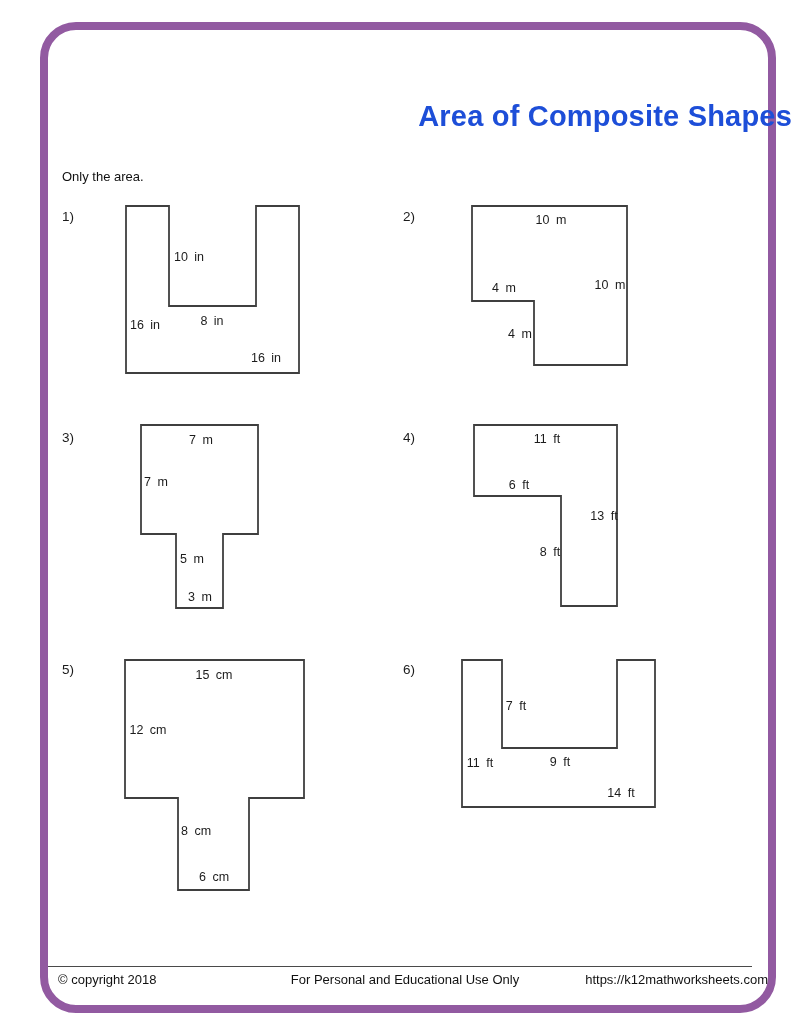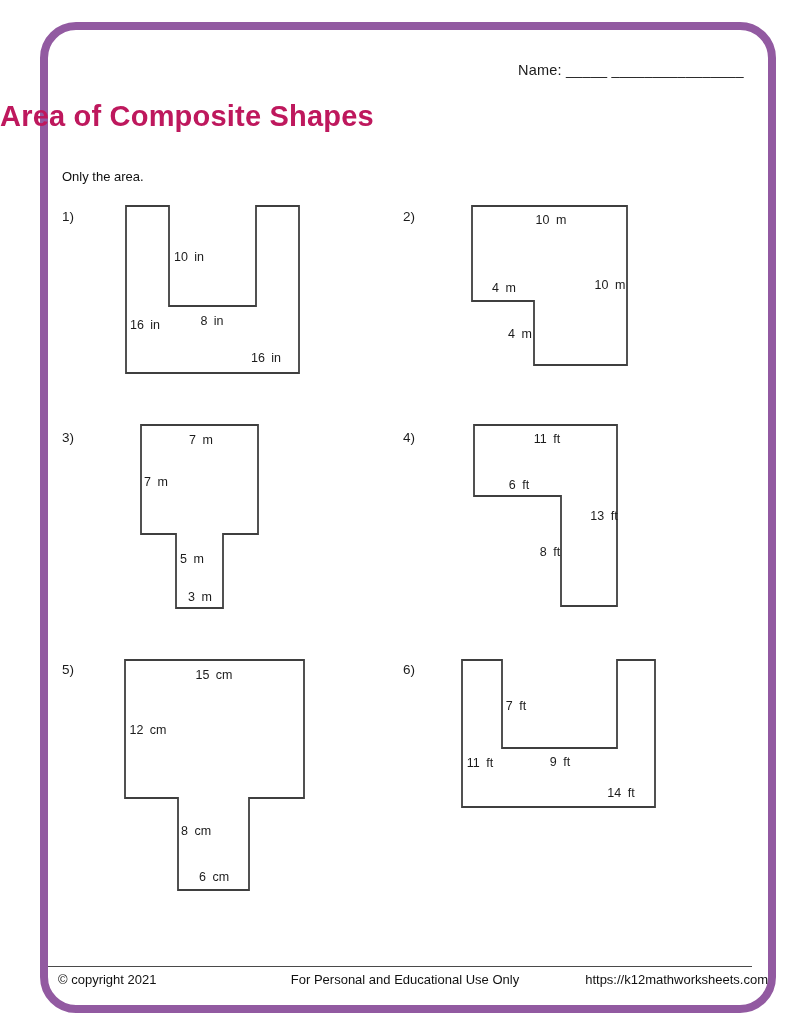--- a/index.html
+++ b/index.html
@@ -36,24 +36,24 @@
     letter-spacing: 0.2px;
   }
   .name-row .line {
     color: #1a1a1a;
   }
   .title {
     position: absolute;
     left: 0;
     top: 100px;
     width: 792px;
-    text-align: left;
+    text-align: right;
     font-size: 29px;
     font-weight: 800;
-    color: #be185d;
+    color: #1d4ed8;
     letter-spacing: 0.2px;
   }
   .instruction {
     position: absolute;
     left: 62px;
     top: 169px;
     font-size: 13px;
     color: #111111;
   }
   svg.sheet {
@@ -101,24 +101,20 @@
   .footer-usage { left: 0; width: 810px; text-align: center; }
   .footer-url { right: 32px; }
 </style>
 </head>
 <body>
 
 <div class="page">
 
   <div class="frame"></div>
 
-  <div class="name-row">
-    <span>Name:</span>
-    <span class="line">_____ ________________</span>
-  </div>
 
   <div class="title">Area of Composite Shapes</div>
 
   <div class="instruction">Only the area.</div>
 
   <svg class="sheet" viewBox="0 0 800 1035">
 
     <g>
       <text class="prob-num" x="62" y="221">1)</text>
       <polygon class="shape" points="126,206 169,206 169,306 256,306 256,206 299,206 299,373 126,373"></polygon>
@@ -169,17 +165,17 @@
       <polygon class="shape" points="462,660 502,660 502,748 617,748 617,660 655,660 655,807 462,807"></polygon>
       <text class="dim-label" x="516" y="710">7 ft</text>
       <text class="dim-label" x="480" y="767">11 ft</text>
       <text class="dim-label" x="560" y="766">9 ft</text>
       <text class="dim-label" x="621" y="797">14 ft</text>
     </g>
 
   </svg>
 
   <div class="footer-line"></div>
-  <div class="footer-text footer-copyright">© copyright 2021</div>
+  <div class="footer-text footer-copyright">© copyright 2018</div>
   <div class="footer-text footer-usage">For Personal and Educational Use Only</div>
   <div class="footer-text footer-url">https://k12mathworksheets.com</div>
 
 </div>
 
 </body></html>

